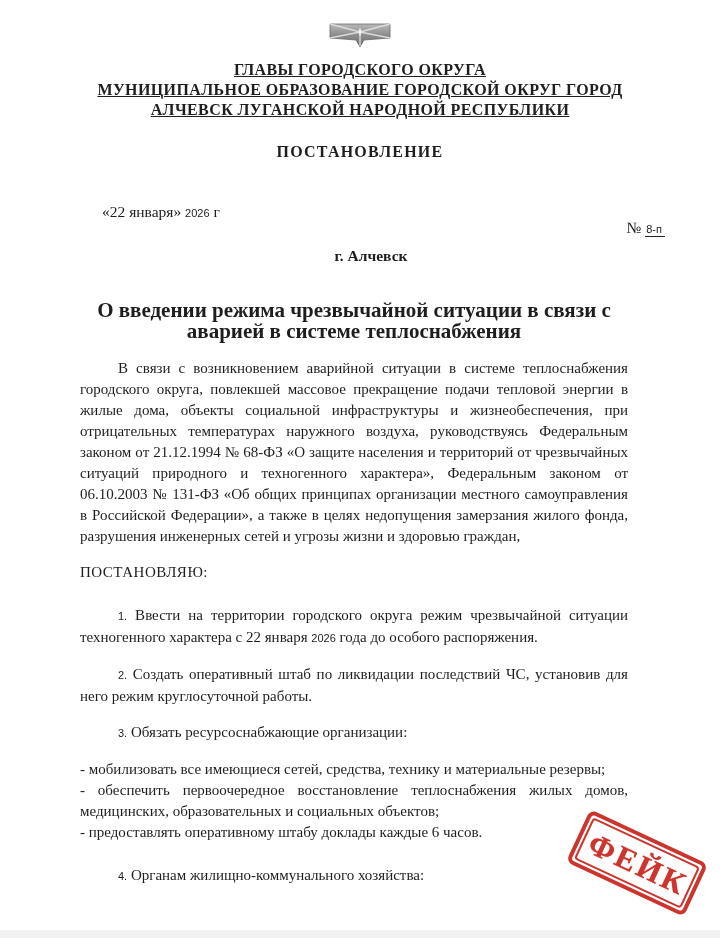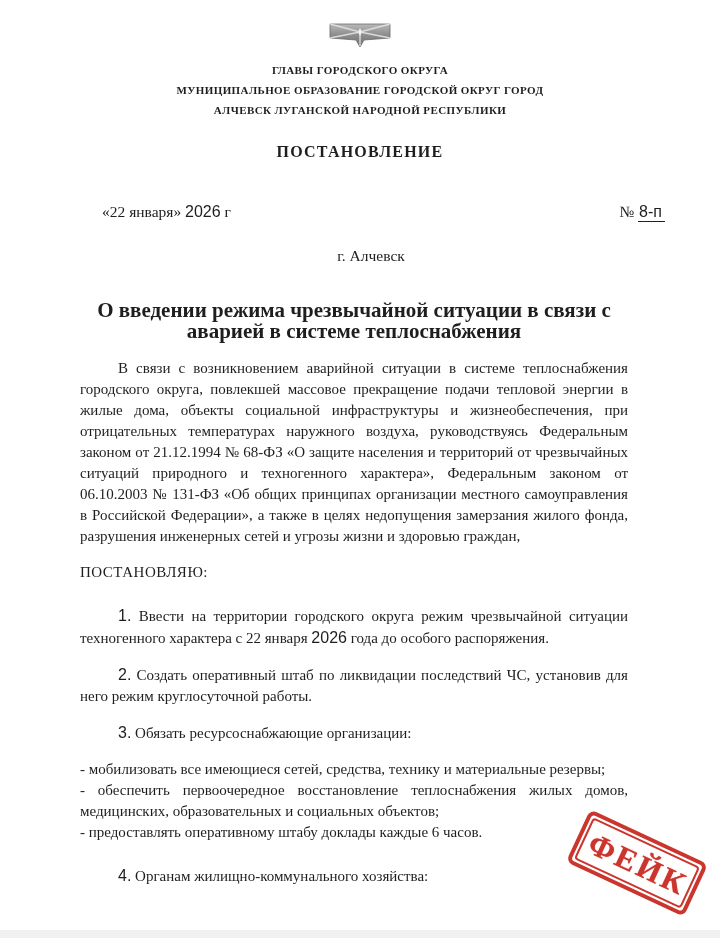--- a/index.html
+++ b/index.html
@@ -5,28 +5,28 @@
   html,body{margin:0;padding:0;background:#ffffff;}
   .page{
     position:relative;
     width:720px;height:938px;
     background:#ffffff;
     font-family:"Liberation Serif",serif;
     color:#1e1e1e;
     overflow:hidden;
   }
   .emblem-wrap{padding-top:21px;text-align:center;line-height:0;}
-  .org-block{margin-top:11px;text-align:center;font-weight:bold;font-size:11px;line-height:20px;letter-spacing:.4px;}
+  .org-block{margin-top:11px;text-align:center;font-weight:bold;font-size:16px;line-height:20px;letter-spacing:.4px;text-decoration:underline;}
   .doc-type{text-align:center;font-weight:bold;font-size:16px;letter-spacing:1.2px;margin-top:23px;}
   .meta-row{position:relative;margin:42px 92px 0 80px;height:21px;font-size:15.5px;}
   .meta-date{margin-left:22px;}
-  .meta-num{position:absolute;right:-37px;top:0;}
-  .sans{font-family:"Liberation Sans",sans-serif;font-size:16px;}
+  .meta-num{position:absolute;right:-37px;top:16px;}
+  .sans{font-family:"Liberation Sans",sans-serif;font-size:11px;}
   .num-underline{border-bottom:1px solid #222;padding:0 3px 1px 1px;}
-  .city-line{text-align:center;font-weight:normal;font-size:15.5px;margin-top:23px;padding-left:22px;}
+  .city-line{text-align:center;font-weight:bold;font-size:15.5px;margin-top:23px;padding-left:22px;}
   .content{margin:0 92px 0 80px;font-size:15px;line-height:21px;}
   .doc-title{font-weight:bold;text-align:center;font-size:21px;line-height:21px;margin-top:35px;}
   .preamble{margin-top:16px;text-align:justify;text-indent:38px;}
   .resolve{margin-top:8px;padding-top:0;letter-spacing:.5px;margin-bottom:0;}
   .item{margin-top:22px;text-align:justify;text-indent:38px;}
   .item.tight{margin-top:14px;}
   .bullets p{margin:0;text-align:justify;}
   .stamp{
     position:absolute;left:572px;top:834px;
     width:122px;height:50px;

